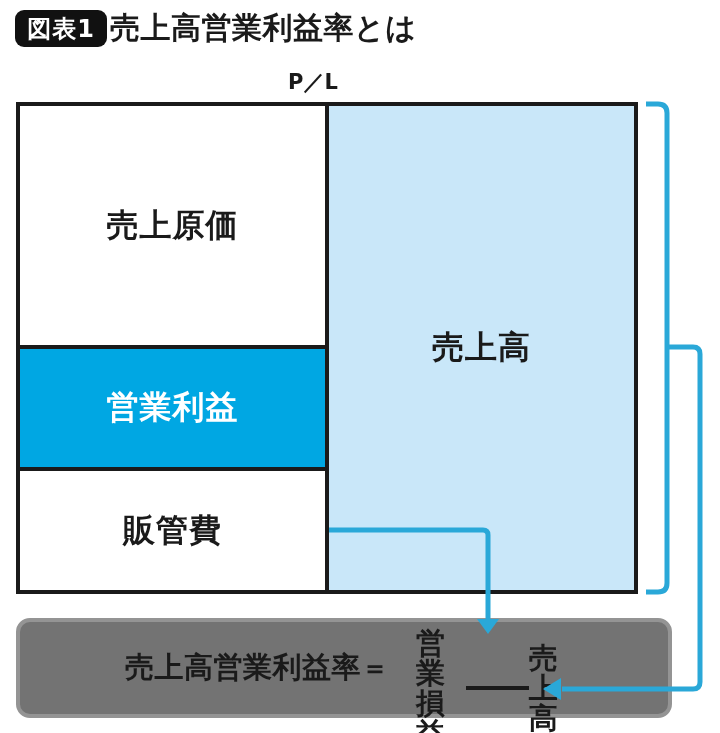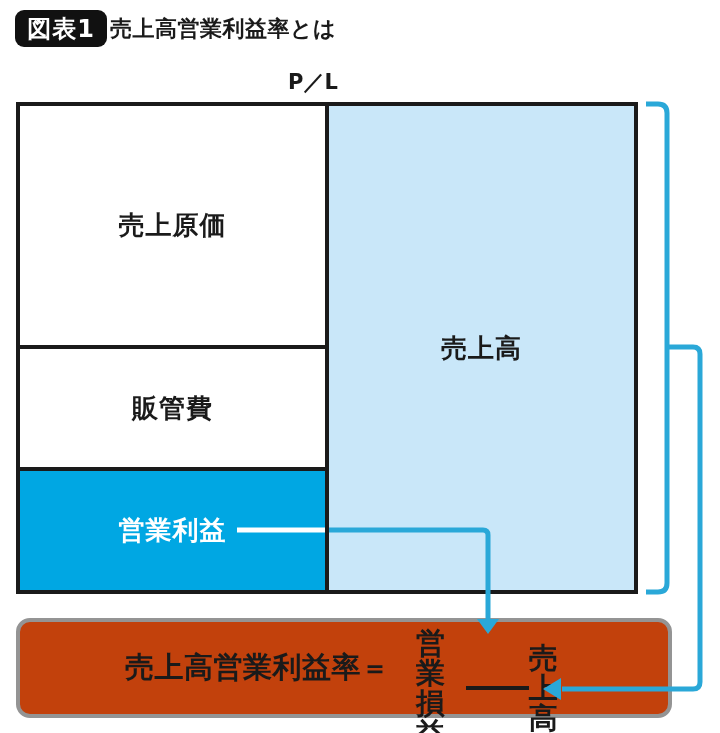--- a/index.html
+++ b/index.html
@@ -25,49 +25,49 @@
   .badge{
     position:absolute;left:15px;top:10px;
     width:92px;height:37px;
     background:var(--badge-bg);color:var(--badge-text);
     display:flex;align-items:center;justify-content:center;
     font-size:24px;font-weight:700;letter-spacing:1px;border-radius:9px;
   }
   .title{
     position:absolute;left:110px;top:10px;height:37px;
     display:flex;align-items:center;
-    font-size:22px;font-weight:700;letter-spacing:0.5px;
+    font-size:30px;font-weight:700;letter-spacing:0.5px;
   }
   .pl-label{
     position:absolute;left:288px;top:68px;width:68px;
     font-size:21px;font-weight:600;
   }
   
   .chart-box{
     position:absolute;left:16px;top:102px;
     width:622px;height:492px;
     background:var(--border-dark);
     padding:4px;box-sizing:border-box;
     display:grid;
     grid-template-columns:305px 1fr;
     grid-template-rows:239px 118px 1fr;
     gap:4px;
   }
   .cell{
     display:flex;align-items:center;justify-content:center;
-    font-size:26px;font-weight:600;letter-spacing:1px;
+    font-size:32px;font-weight:600;letter-spacing:1px;
   }
   .cell-white{background:#ffffff;}
   .cell-accent{background:var(--accent-blue);color:#ffffff;font-weight:700;}
   .cell-light{background:var(--light-blue);grid-column:2;grid-row:1 / span 3;}
   
   .formula-box{
     position:absolute;left:16px;top:618px;
     width:656px;height:100px;
-    background:#c2410c;
+    background:#737373;
     border:4px solid var(--box-border-gray);
     border-radius:14px;
     box-sizing:border-box;
   }
   .formula-lhs{
     position:absolute;left:105px;top:0;height:92px;
     display:flex;align-items:center;
     font-size:29px;font-weight:700;letter-spacing:0.5px;
   }
   .formula-eq{
@@ -108,25 +108,25 @@
 
   <div class="pl-label">P／L</div>
 
   <div class="chart-box">
     <div class="cell cell-white">
       <span>売上原価</span>
     </div>
     <div class="cell cell-light">
       <span>売上高</span>
     </div>
+    <div class="cell cell-accent">
+      <span>営業利益</span>
+    </div>
     <div class="cell cell-white">
       <span>販管費</span>
-    </div>
-    <div class="cell cell-accent">
-      <span>営業利益</span>
     </div>
   </div>
 
   <div class="formula-box">
     <div class="formula-lhs">売上高営業利益率</div>
     <div class="formula-eq">＝</div>
     <div class="fraction">
       <div class="num">営業損益</div>
       <div class="bar"></div>
       <div class="den">売上高</div>

